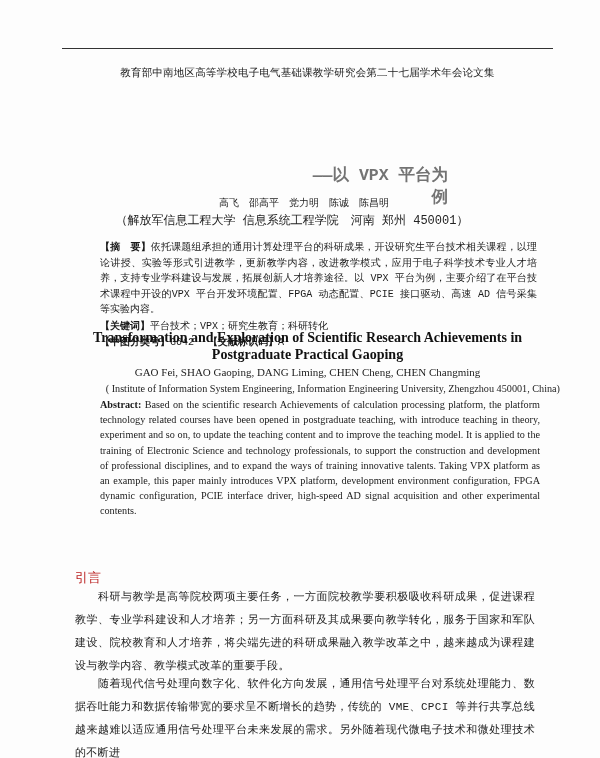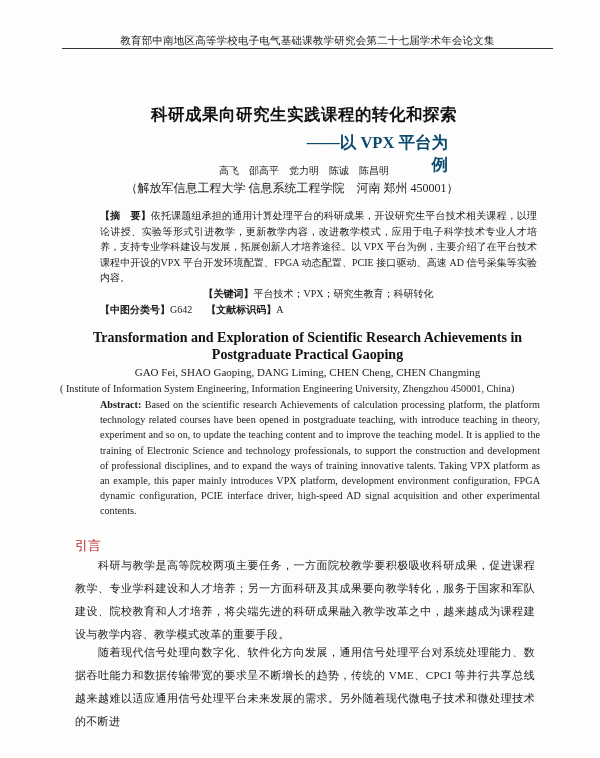--- a/index.html
+++ b/index.html
@@ -1,67 +1,67 @@
 <!DOCTYPE html>
 <html><head>
   <meta charset="utf-8">
   <style>
     html, body { margin: 0; padding: 0; background: #ffffff; }
     body { width: 600px; height: 758px; position: relative; overflow: hidden; color: #111; }
     .page { position: absolute; left: 0; top: 0; width: 600px; height: 758px; background: #fdfdfd; }
-    .serif { font-family: Liberation Serif, serif; }
+    .serif { font-family: Liberation Mono, monospace; margin-top: 32px; }
     .tserif { font-family: "Liberation Serif", "DejaVu Serif", serif; }
 
     .running-header {
       position: absolute; left: 62px; width: 491px; top: 34px;
       text-align: center; font-size: 10.5px; letter-spacing: 0.2px; color: #222;
     }
     .header-rule {
       position: absolute; left: 62px; width: 491px; top: 48px; height: 0;
       border-top: 1.2px solid #333;
     }
 
     .cn-title {
       position: absolute; left: 100px; width: 408px; top: 104px;
       text-align: center; font-size: 16.5px; font-weight: bold; color: #111; letter-spacing: 0.5px;
     }
     .cn-subtitle {
       position: absolute; left: 300px; width: 148px; top: 132px;
-      text-align: right; font-size: 16.5px; font-weight: bold; color: #0c4a6e;
+      text-align: right; font-size: 16.5px; font-weight: bold; color: #737373;
     }
     .cn-authors {
       position: absolute; left: 100px; width: 408px; top: 164px;
       text-align: center; font-size: 10px; color: #222; word-spacing: 6px;
     }
     .cn-affil {
       position: absolute; left: 88px; width: 408px; top: 180px;
       text-align: center; font-size: 12px; color: #222;
     }
 
     .cn-abstract {
       position: absolute; left: 100px; width: 437px; top: 208px;
       font-size: 10px; line-height: 15.5px; color: #1a1a1a; text-align: justify;
     }
     .bracket-label { font-weight: bold; }
     .cn-meta-line { position: absolute; left: 100px; width: 437px; font-size: 10px; color: #1a1a1a; }
-    .cn-keywords { top: 287px; text-align: center; }
+    .cn-keywords { top: 287px; }
     .cn-class { top: 303px; }
     .gap { display: inline-block; width: 14px; }
 
     .en-title {
       position: absolute; left: 80px; width: 455px; top: 329px;
       text-align: center; font-size: 14px; font-weight: bold; line-height: 17px; color: #111;
     }
     .en-authors {
       position: absolute; left: 80px; width: 455px; top: 366px;
       text-align: center; font-size: 11px; color: #222;
     }
     .en-affil {
       position: absolute; left: 60px; width: 500px; top: 383px;
-      text-align: left; font-size: 10.2px; color: #222;
+      text-align: right; font-size: 10.2px; color: #222;
     }
     .en-abstract {
       position: absolute; left: 100px; width: 440px; top: 397px;
       font-size: 10.2px; line-height: 15.2px; color: #1a1a1a; text-align: justify;
     }
     .en-keywords {
       position: absolute; left: 100px; width: 440px; top: 503px;
       font-size: 10.2px; color: #1a1a1a;
     }
     .en-label { font-weight: bold; margin-top: 10px; }
@@ -78,21 +78,20 @@
     .para-2 { top: 641px; }
   </style>
 </head>
 <body>
 
 <div class="page">
 
   <div class="running-header serif">教育部中南地区高等学校电子电气基础课教学研究会第二十七届学术年会论文集</div>
   <div class="header-rule"></div>
 
-  <div class="cn-title serif">科研成果向研究生实践课程的转化和探索</div>
   <div class="cn-subtitle serif">——以 VPX 平台为例</div>
   <div class="cn-authors serif">高飞　邵高平　党力明　陈诚　陈昌明</div>
   <div class="cn-affil serif">（解放军信息工程大学 信息系统工程学院　河南 郑州 450001）</div>
 
   <div class="cn-abstract serif">
     <span class="bracket-label">【摘　要】</span><span>依托课题组承担的通用计算处理平台的科研成果，开设研究生平台技术相关课程，以理论讲授、实验等形式引进教学，更新教学内容，改进教学模式，应用于电子科学技术专业人才培养，支持专业学科建设与发展，拓展创新人才培养途径。以 VPX 平台为例，主要介绍了在平台技术课程中开设的VPX 平台开发环境配置、FPGA 动态配置、PCIE 接口驱动、高速 AD 信号采集等实验内容。</span>
   </div>
 
   <div class="cn-meta-line cn-keywords serif">
     <span class="bracket-label">【关键词】</span><span>平台技术；VPX；研究生教育；科研转化</span>

